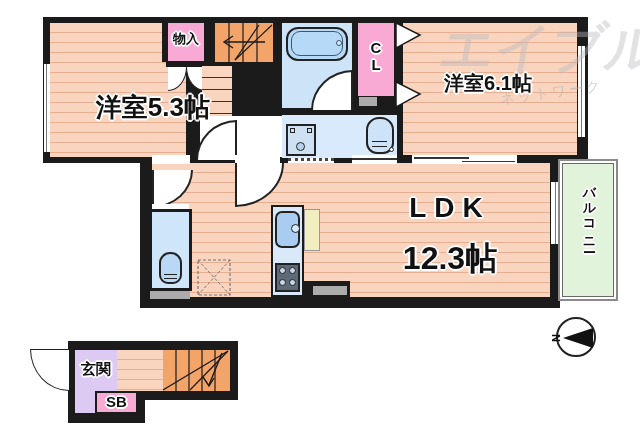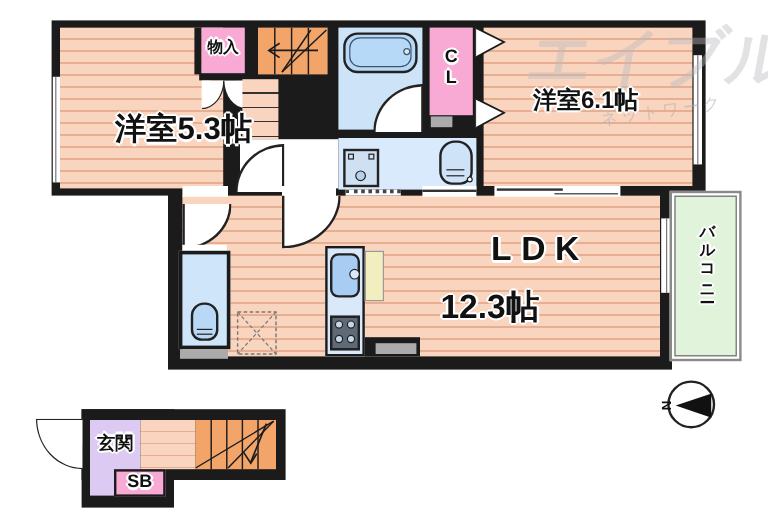--- a/index.html
+++ b/index.html
@@ -151,21 +151,21 @@
   <div class="abs white" style="left:30px;top:349px;width:38px;height:40px;border-top:1.5px solid #222;border-left:1.5px solid #222;border-bottom:1.5px solid #222;border-radius:0 0 0 100%;"></div>
 
   <div class="abs" style="left:556px;top:317px;width:40px;height:40px;border:2px solid #222;border-radius:50%;background:#fff;box-sizing:border-box;">
     <div class="abs" style="left:5px;top:7px;width:30px;height:24px;background:#111;clip-path:polygon(0 50%,100% 8%,100% 92%);"></div>
     <div class="abs" style="left:-6px;top:13px;font-size:11px;font-weight:bold;color:#111;transform:rotate(-90deg);">N</div>
   </div>
 
   <div class="lbl" style="left:60px;top:90px;width:150px;text-align:right;font-size:26px;">洋室5.3帖</div>
   <div class="lbl" style="left:408px;top:70px;width:160px;text-align:center;font-size:20px;">洋室6.1帖</div>
   <div class="lbl" style="left:390px;top:192px;width:120px;text-align:center;font-size:28px;letter-spacing:8px;">LDK</div>
-  <div class="lbl" style="left:367px;top:237px;width:130px;font-size:28px;">12.3帖</div>
+  <div class="lbl" style="left:385px;top:237px;width:130px;text-align:center;font-size:32px;">12.3帖</div>
   <div class="lbl" style="left:168px;top:30px;width:36px;text-align:center;font-size:13px;">物入</div>
   <div class="lbl" style="left:368px;top:40px;width:16px;font-size:15px;line-height:1.1;text-align:center;white-space:normal;word-break:break-all;">CL</div>
   <div class="lbl" style="left:580px;top:178px;font-size:13px;writing-mode:vertical-rl;text-orientation:upright;letter-spacing:2px;">バルコニー</div>
   <div class="lbl" style="left:75px;top:360px;width:42px;text-align:center;font-size:15px;">玄関</div>
   <div class="lbl" style="left:95px;top:393px;width:43px;text-align:center;font-size:15px;">SB</div>
 
   <div class="abs" style="left:440px;top:12px;font-size:54px;font-weight:bold;color:rgba(185,185,190,0.42);transform:skewX(-10deg);white-space:nowrap;">エイブル</div>
   <div class="abs" style="left:500px;top:84px;font-size:14px;letter-spacing:3px;color:rgba(175,175,180,0.55);transform:rotate(-8deg);white-space:nowrap;">ネットワーク</div>
 
 </div>

